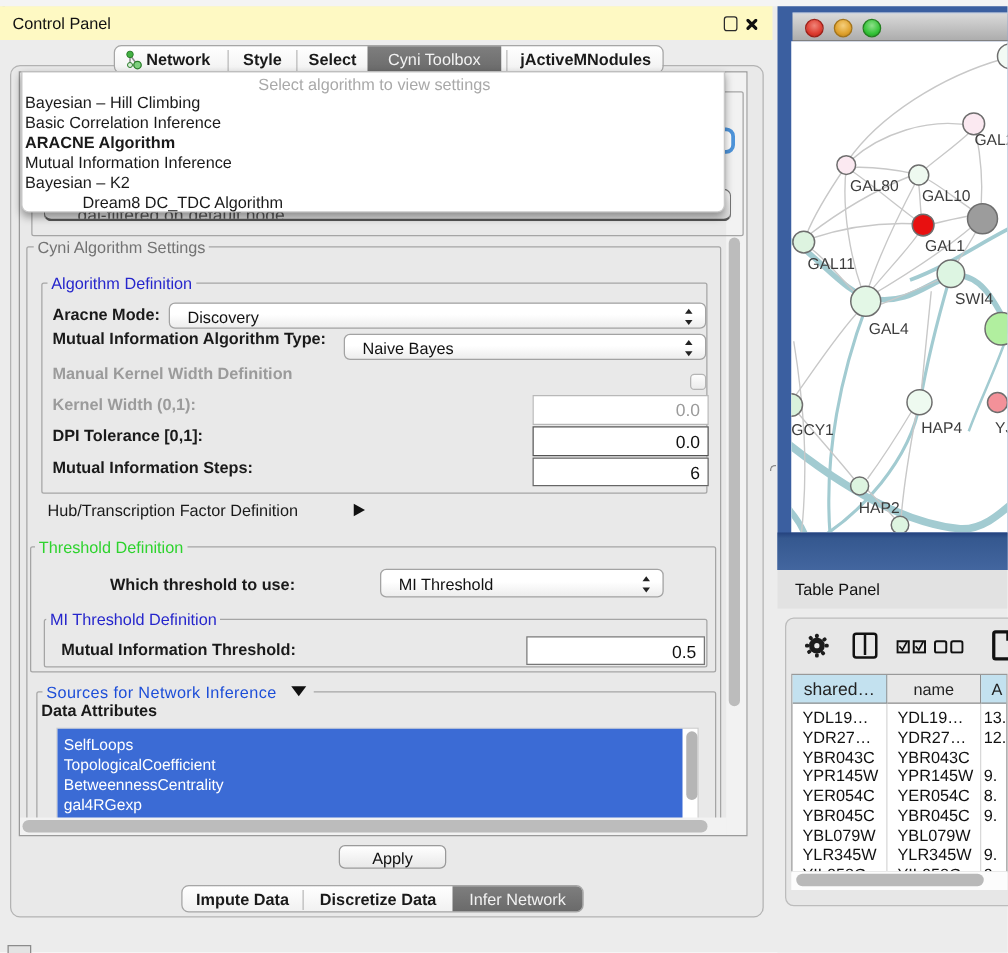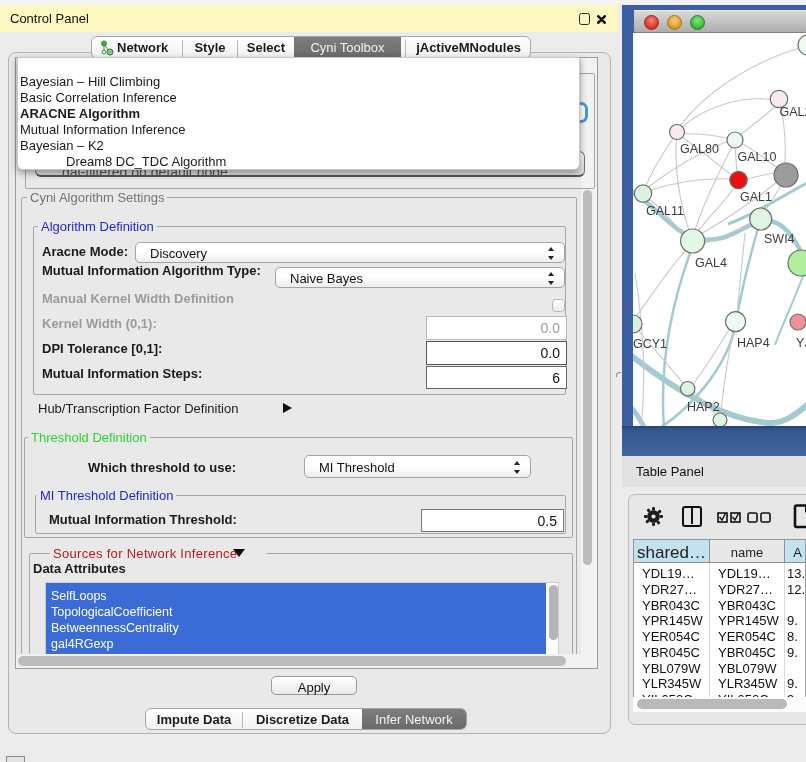--- a/index.html
+++ b/index.html
@@ -124,21 +124,21 @@
       <div class="group" style="left:10px;top:57px;width:531px;height:39px;">
         <div class="gtitle" style="left:1px;color:#2626cc;">MI Threshold Definition</div>
         <div class="abs lbl bold" style="left:13px;top:16px;">Mutual Information Threshold:</div>
         <div class="tfield" style="left:385px;top:13px;width:143px;height:23px;border:1px solid #777;">
           <div class="v" style="color:#111;">0.5</div>
         </div>
       </div>
     </div>
 
     <div class="group" style="left:7px;top:355px;width:544px;height:240px;">
-      <div class="gtitle" style="left:20px;color:#b91c1c;padding-right:30px;letter-spacing:.3px;">Sources for Network Inference</div>
+      <div class="gtitle" style="left:4px;color:#1d4ed8;padding-right:30px;letter-spacing:.3px;">Sources for Network Inference</div>
       <div class="abs" style="left:203px;top:-5px;width:0;height:0;border-left:6.5px solid transparent;border-right:6.5px solid transparent;border-top:8px solid #111;"></div>
       <div class="abs lbl bold" style="left:3px;top:7px;">Data Attributes</div>
 
       <div class="abs" style="left:15px;top:28px;width:514px;height:200px;background:#fff;border:1px solid #ccc;">
         <div class="abs" style="left:0;top:0;width:500px;height:200px;background:#3b6bd5;"></div>
         <div class="abs" style="left:5px;top:6px;font-size:12.5px;color:#fff;">SelfLoops</div>
         <div class="abs" style="left:5px;top:22px;font-size:12.5px;color:#fff;">TopologicalCoefficient</div>
         <div class="abs" style="left:5px;top:38px;font-size:12.5px;color:#fff;">BetweennessCentrality</div>
         <div class="abs" style="left:5px;top:54px;font-size:12.5px;color:#fff;">gal4RGexp</div>
         <div class="abs" style="left:503px;top:2px;width:9px;height:55px;background:#b5b5b5;border-radius:5px;"></div>
@@ -147,20 +147,21 @@
   </div>
 
   <div class="abs" style="left:565px;top:0;width:17px;height:612px;background:#f2f2f2;"></div>
   <div class="abs" style="left:567px;top:132px;width:9px;height:375px;background:#bcbcbc;border-radius:5px;"></div>
 
   <div class="abs" style="left:0;top:596px;width:565px;height:16px;background:#f2f2f2;"></div>
   <div class="abs" style="left:2px;top:598px;width:548px;height:10px;background:#bcbcbc;border-radius:5px;"></div>
 </div>
 
 <div class="abs" style="left:17px;top:57px;width:563px;height:113px;background:#fff;border:1px solid #c8c8c8;border-radius:0 0 6px 6px;box-shadow:0 3px 7px rgba(0,0,0,0.38);z-index:10;">
+  <div class="abs" style="left:0;top:2px;width:563px;text-align:center;font-size:13px;color:#a9a9a9;">Select algorithm to view settings</div>
   <div class="abs lbl" style="left:2px;top:16px;">Bayesian – Hill Climbing</div>
   <div class="abs lbl" style="left:2px;top:32px;">Basic Correlation Inference</div>
   <div class="abs lbl bold" style="left:2px;top:48px;">ARACNE Algorithm</div>
   <div class="abs lbl" style="left:2px;top:64px;">Mutual Information Inference</div>
   <div class="abs lbl" style="left:2px;top:80px;">Bayesian – K2</div>
   <div class="abs lbl" style="left:2px;top:96px;margin-left:46px;">Dream8 DC_TDC Algorithm</div>
 </div>
 
 <div class="abs" style="left:271px;top:676px;width:86px;height:19px;background:linear-gradient(#ffffff,#e8e8e8);border:1px solid #9a9a9a;border-radius:5px;text-align:center;">
   <span style="font-size:13px;color:#111;position:relative;top:1px;">Apply</span>
@@ -305,21 +306,21 @@
   </svg>
 
   <svg class="abs" style="left:164px;top:9px;" width="26" height="25" viewBox="0 0 26 25">
     <path d="M2 3 Q2 1.5 3.5 1.5 L13 1.5 L19 7.5 L19 21.5 Q19 23 17.5 23 L3.5 23 Q2 23 2 21.5 Z" fill="none" stroke="#111" stroke-width="2.6"></path>
     <path d="M13 1.5 L13 7.5 L19 7.5" fill="none" stroke="#111" stroke-width="2"></path>
   </svg>
 </div>
 
 <div class="abs" style="left:633px;top:539px;width:173px;height:159px;background:#fff;border:1px solid #999;overflow:hidden;">
   <div class="abs" style="left:0;top:0;width:76px;height:23px;background:#c3e1ef;border-right:1px solid #8f8f8f;border-bottom:1px solid #8f8f8f;text-align:center;">
-    <span style="font-size:17px;color:#222;position:relative;top:3px;">shared…</span>
+    <span style="font-size:14px;color:#222;position:relative;top:3px;">shared…</span>
   </div>
   <div class="abs" style="left:76px;top:0;width:75px;height:23px;background:#e8e8e8;border-right:1px solid #8f8f8f;border-bottom:1px solid #8f8f8f;text-align:center;">
     <span style="font-size:13px;color:#222;position:relative;top:3px;">name</span>
   </div>
   <div class="abs" style="left:151px;top:0;width:25px;height:23px;background:#c3e1ef;border-bottom:1px solid #8f8f8f;text-align:center;">
     <span style="font-size:13px;color:#222;position:relative;top:3px;">A</span>
   </div>
   <div class="abs" style="left:75px;top:23px;width:1px;height:135px;background:#d8d8d8;"></div>
   <div class="abs" style="left:150px;top:23px;width:1px;height:135px;background:#d8d8d8;"></div>
   <div id="rows">

